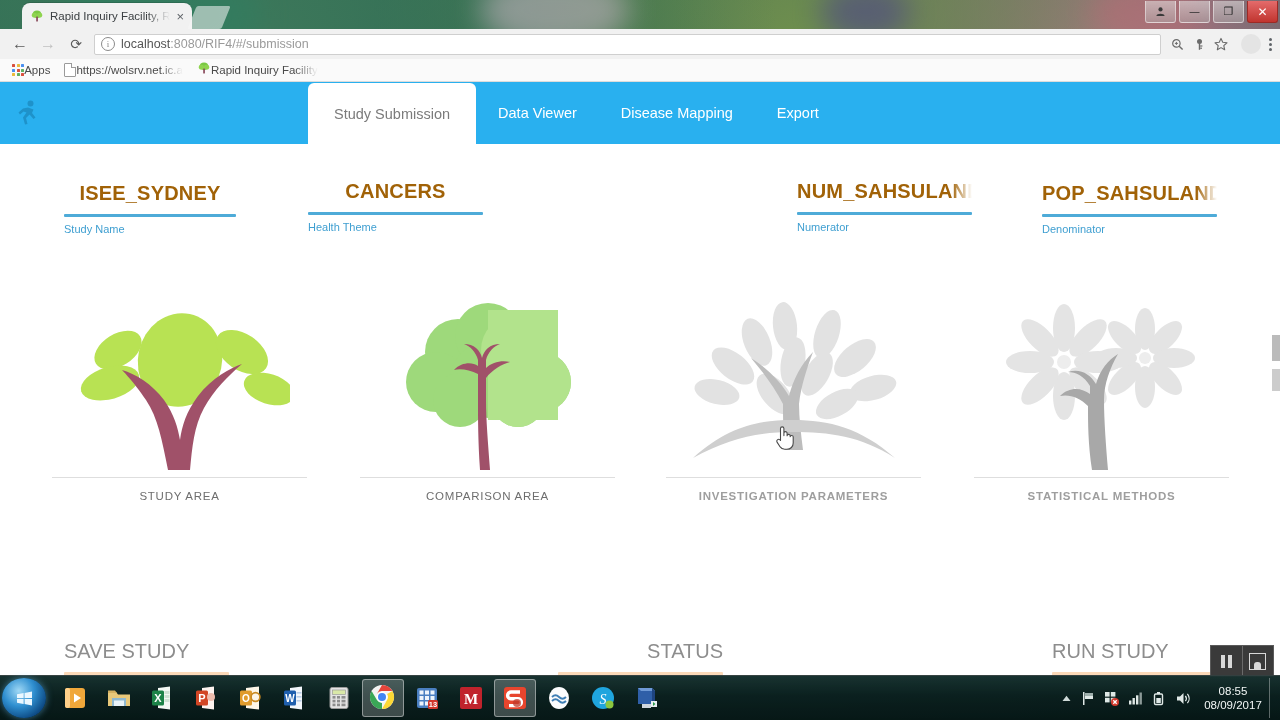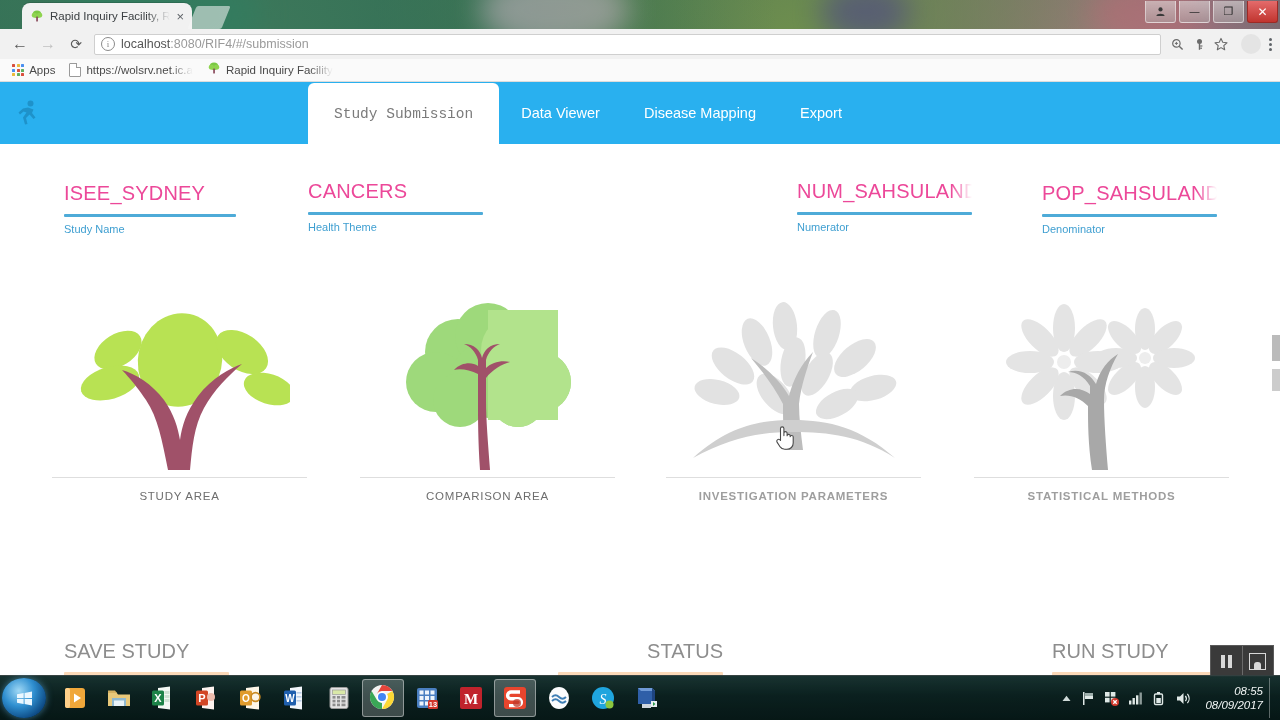--- a/index.html
+++ b/index.html
@@ -98,21 +98,21 @@
   }
   .kebab{display:flex;flex-direction:column;gap:2px;padding:0 8px 0 2px;cursor:pointer;}
   .kebab i{width:3px;height:3px;border-radius:50%;background:#5f6368;display:block;}
 
   
   .bookmarks{
     position:absolute;left:0;top:59px;width:1280px;height:23px;
     background:#fafafa;border-bottom:1px solid #dcdcdc;
     display:flex;align-items:center;gap:14px;padding-left:12px;box-sizing:border-box;
   }
-  .bm{display:flex;align-items:center;gap:5px;cursor:pointer;}
+  .bm{display:flex;align-items:center;cursor:pointer;}
   .bm .label{font-size:11.5px;color:#4a4a4a;white-space:nowrap;}
   .bm .label.fade{
     -webkit-mask-image:linear-gradient(90deg,#000 78%,transparent 100%);
             mask-image:linear-gradient(90deg,#000 78%,transparent 100%);
   }
   .apps-grid{display:grid;grid-template-columns:repeat(3,3px);grid-gap:1.6px;}
   .apps-grid i{width:3px;height:3px;display:block;border-radius:.5px;}
   .page-ic{
     width:10px;height:12px;border:1px solid #9a9a9a;border-radius:1px;background:#fff;
     position:relative;
@@ -136,29 +136,28 @@
   .rif-tabs{
     position:absolute;left:308px;top:0;height:62px;display:flex;align-items:stretch;
   }
   .rif-tab{
     display:flex;align-items:center;justify-content:center;
     padding:0 22px;font-size:14.5px;color:#ffffff;cursor:pointer;white-space:nowrap;
   }
   .rif-tab.active{
     background:#fff;color:#7b7b7b;border-radius:6px 6px 0 0;margin-top:1px;
     padding:0 26px;
-    font-family:Liberation Mono, monospace;
   }
 
   
   .fields{position:absolute;left:0;top:100px;width:1280px;height:80px;}
   .field{position:absolute;top:0;}
   .field .fval{
-    font-size:20px;color:#ec4899;font-weight:400;white-space:nowrap;
-    letter-spacing:.2px;
+    font-size:20px;color:#a16207;font-weight:700;white-space:nowrap;
+    text-align:center;letter-spacing:.2px;
   }
   .field .fbar{height:3px;background:#4eabd8;margin-top:9px;border-radius:1px;}
   .field .flabel{font-size:11px;color:#3f9fd1;margin-top:6px;white-space:nowrap;}
   .field.clipped .fval{
     overflow:hidden;
     -webkit-mask-image:linear-gradient(90deg,#000 88%,transparent 100%);
             mask-image:linear-gradient(90deg,#000 88%,transparent 100%);
   }
 
   
@@ -220,22 +219,22 @@
     border:1px solid rgba(255,255,255,.42);
     box-sizing:border-box;
   }
   .appicon{width:28px;height:28px;position:relative;}
   .tray{
     margin-left:auto;display:flex;align-items:center;gap:9px;padding-right:6px;
     color:#dfe8e6;
   }
   .tray .tic{display:flex;align-items:center;justify-content:center;cursor:pointer;}
   .clock{
-    text-align:right;line-height:1.25;color:#f2f6f5;font-size:11.5px;
-    padding:0 6px;cursor:pointer;min-width:60px;font-style:italic;
+    text-align:center;line-height:1.25;color:#f2f6f5;font-size:11.5px;
+    padding:0 6px;cursor:pointer;min-width:60px;
   }
   .showdesk{width:10px;height:40px;border-left:1px solid rgba(255,255,255,.35);cursor:pointer;}
 
   
   .cursor{position:absolute;z-index:60;pointer-events:none;}
 </style>
 </head>
 <body>
 
 <div id="desktop">

